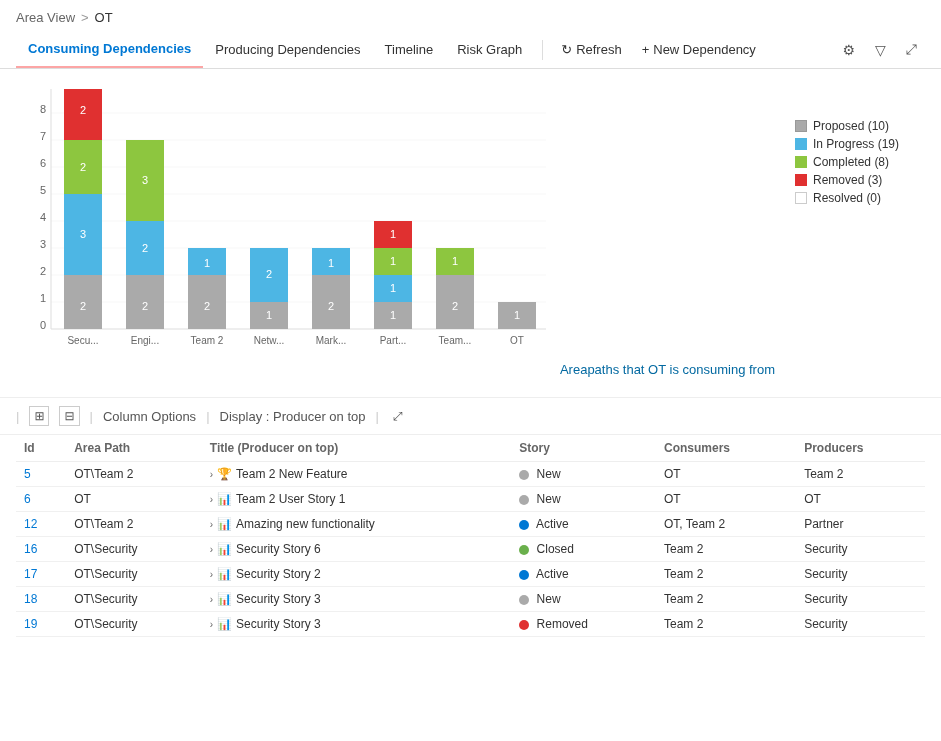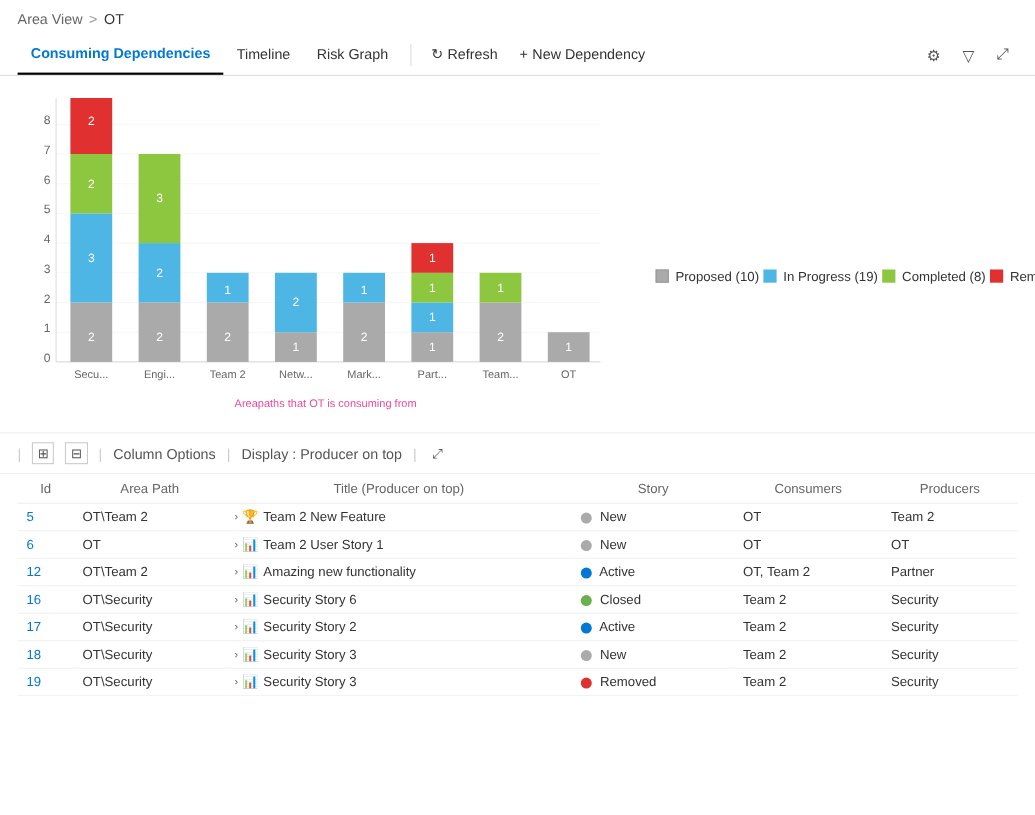--- a/index.html
+++ b/index.html
@@ -5,42 +5,42 @@
     * { box-sizing: border-box; margin: 0; padding: 0; }
     body { font-family: 'Segoe UI', Arial, sans-serif; font-size: 13px; color: #333; background: #fff; }
 
     .page-header { padding: 10px 16px 0; }
     .breadcrumb { font-size: 13px; color: #666; display: flex; align-items: flex-start; gap: 6px; margin-bottom: 6px; }
     .breadcrumb .sep { color: #999; }
     .breadcrumb .current { color: #333; }
 
     .tab-bar { display: flex; align-items: center; border-bottom: 1px solid #ddd; padding: 0 16px; }
     .tab { padding: 10px 12px; cursor: pointer; font-size: 13px; color: #333; white-space: nowrap; }
-    .tab.active { color: #0078d4; border-bottom: 2px solid #000000; font-weight: 600; }
+    .tab.active { color: #0078d4; border-bottom: 2px solid #fca5a5; font-weight: 600; }
     .tab-divider { width: 1px; background: #ddd; height: 20px; margin: 0 8px; }
     .tab-action { display: flex; align-items: center; gap: 4px; padding: 8px 10px; cursor: pointer; color: #333; font-size: 13px; }
     .tab-actions-right { margin-left: auto; display: flex; align-items: center; gap: 4px; }
     .icon-btn { padding: 6px 8px; cursor: pointer; color: #555; font-size: 14px; }
 
     .chart-area { padding: 20px 16px 10px; display: flex; gap: 20px; }
     .chart-container { flex: 1; position: relative; }
 
-    .legend { display: flex; flex-direction: row; gap: 4px; padding-top: 30px; padding-right: 10px; min-width: 130px; }
+    .legend { display: flex; flex-direction: column; gap: 4px; padding-top: 30px; padding-right: 10px; min-width: 130px; }
     .legend-item { display: flex; align-items: center; gap: 6px; font-size: 12px; white-space: nowrap; }
     .legend-color { width: 12px; height: 12px; flex-shrink: 0; }
 
-    .chart-subtitle { text-align: center; font-size: 10px; color: #ec4899; padding-bottom: 10px; }
+    .chart-subtitle { text-align: right; font-size: 13px; color: #0369a1; padding-bottom: 10px; }
 
     .showing-bar { display: flex; align-items: center; gap: 10px; padding: 8px 16px; border-top: 1px solid #eee; border-bottom: 1px solid #eee; font-size: 13px; }
     .showing-bar .sep { color: #ccc; }
     .showing-bar .icon-action { display: flex; align-items: center; cursor: pointer; padding: 2px 4px; border: 1px solid #ccc; color: #555; font-size: 12px; }
     .showing-bar .text-action { cursor: pointer; color: #555; }
 
     .data-table { width: 100%; border-collapse: collapse; }
-    .data-table th { font-size: 12px; color: #666; font-weight: normal; text-align: center; padding: 6px 8px; border-bottom: 1px solid #eee; }
+    .data-table th { font-size: 12px; color: #666; font-weight: bold; text-align: left; padding: 6px 8px; border-bottom: 1px solid #eee; }
     .data-table td { font-size: 12px; padding: 5px 8px; border-bottom: 1px solid #f0f0f0; vertical-align: middle; }
     .link-id { color: #0078d4; cursor: pointer; text-decoration: none; }
     .state-dot { width: 10px; height: 10px; border-radius: 50%; display: inline-block; margin-right: 4px; vertical-align: middle; }
     .title-cell { display: flex; align-items: center; gap: 4px; }
     .title-expand { color: #666; font-size: 10px; cursor: pointer; }
     .title-icon { font-size: 12px; }
     .table-wrap { padding: 0 16px; overflow-y: auto; max-height: 300px; }
 
     .bold-label { font-weight: 600; }
   </style>
@@ -50,20 +50,21 @@
 <div class="page-header">
   <div class="breadcrumb">
     <span>Area View</span>
     <span class="sep">&gt;</span>
     <span class="current">OT</span>
   </div>
 </div>
 
 <div class="tab-bar">
   <div class="tab active">Consuming Dependencies</div>
+  <div class="tab">Producing Dependencies</div>
   <div class="tab">Timeline</div>
   <div class="tab">Risk Graph</div>
   <div class="tab-divider"></div>
   <div class="tab-action">
     <span>↻</span>
     <span>Refresh</span>
   </div>
   <div class="tab-action">
     <span>+</span>
     <span>New Dependency</span>

